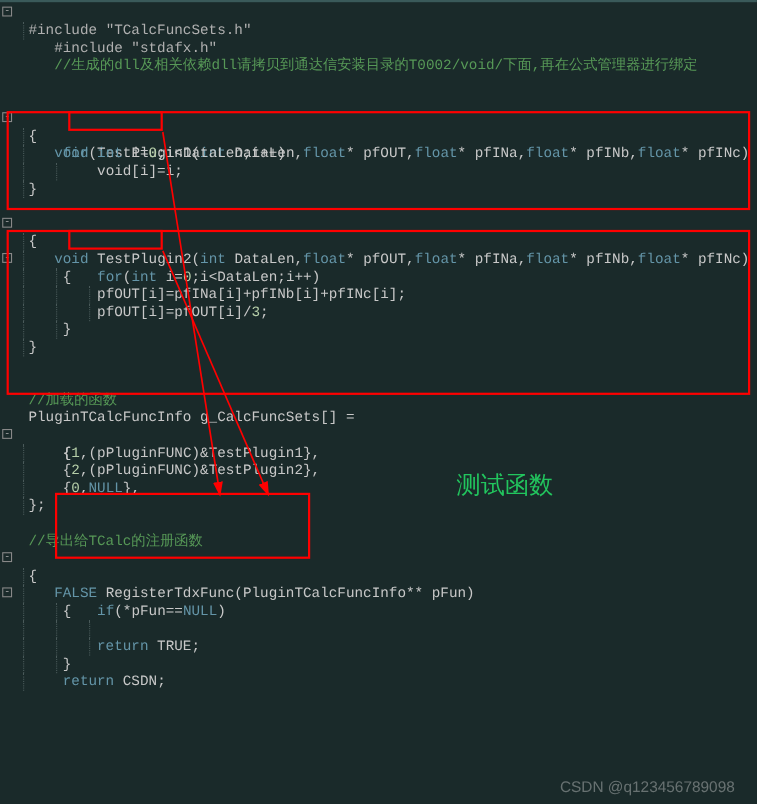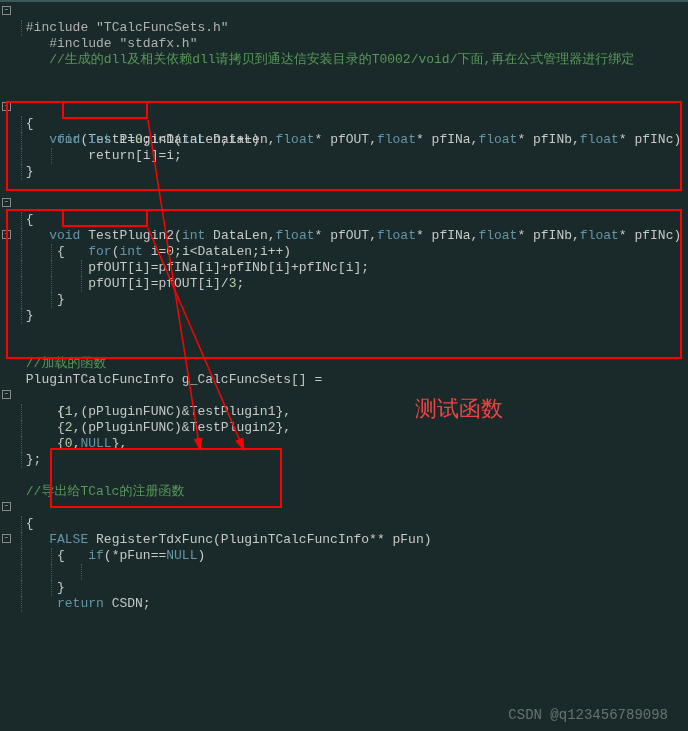--- a/index.html
+++ b/index.html
@@ -55,39 +55,40 @@
     pointer-events: none;
     z-index: 5;
   }
   .redbox-fn1 { left: 62px; top: 99px; width: 86px; height: 18px; }
   .redbox-block1 { left: 6px; top: 99px; width: 676px; height: 90px; }
   .redbox-fn2 { left: 62px; top: 207px; width: 86px; height: 18px; }
   .redbox-block2 { left: 6px; top: 207px; width: 676px; height: 150px; }
   .redbox-reg { left: 50px; top: 446px; width: 232px; height: 60px; }
   .annotation {
     position: absolute;
-    color: #ef4444;
+    color: #22c55e;
     font-size: 22px;
     font-family: 'Microsoft YaHei', sans-serif;
     z-index: 6;
+    margin-top: 32px;
   }
   svg.arrows {
     position: absolute;
     left: 0; top: 0;
     width: 688px; height: 731px;
     pointer-events: none;
     z-index: 4;
   }
   .watermark {
     position: absolute;
     right: 20px;
     bottom: 8px;
     color: rgba(220,220,220,0.4);
     font-size: 14px;
-    font-family: Liberation Mono, monospace;
+    font-family: Liberation Sans, sans-serif;
     z-index: 10;
   }
 </style>
 </head>
 <body>
 
 <div class="editor">
 
   <div class="line">
     <span class="fold-marker">-</span>
@@ -98,21 +99,21 @@
   <div class="line">    <span class="comment">//生成的dll及相关依赖dll请拷贝到通达信安装目录的T0002/void/下面,再在公式管理器进行绑定</span></div>
   <div class="line"></div>
   <div class="line"></div>
 
   <div class="line">
     <span class="fold-marker">-</span>
     <span class="kw">void</span> <span class="ident">TestPlugin1</span><span>(</span><span class="kw">int</span><span> DataLen,</span><span class="kw">float</span><span>*</span><span> pfOUT,</span><span class="kw">float</span><span>*</span><span> pfINa,</span><span class="kw">float</span><span>*</span><span> pfINb,</span><span class="kw">float</span><span>*</span><span> pfINc)</span>
   </div>
   <div class="line"><span class="guide" style="left:21px"></span> <span>{</span></div>
   <div class="line"><span class="guide" style="left:21px"></span>     <span class="kw">for</span><span>(</span><span class="kw">int</span><span> i=</span><span class="num">0</span><span>;i&lt;DataLen;i++)</span></div>
-  <div class="line"><span class="guide" style="left:21px"></span><span class="guide" style="left:51px"></span> <span>        return[i]=i;</span></div>
+  <div class="line"><span class="guide" style="left:21px"></span><span class="guide" style="left:51px"></span> <span>        void[i]=i;</span></div>
   <div class="line"><span class="guide" style="left:21px"></span> <span>}</span></div>
   <div class="line"></div>
 
   <div class="line">
     <span class="fold-marker">-</span>
     <span class="kw">void</span> <span class="ident">TestPlugin2</span><span>(</span><span class="kw">int</span><span> DataLen,</span><span class="kw">float</span><span>*</span><span> pfOUT,</span><span class="kw">float</span><span>*</span><span> pfINa,</span><span class="kw">float</span><span>*</span><span> pfINb,</span><span class="kw">float</span><span>*</span><span> pfINc)</span>
   </div>
   <div class="line"><span class="guide" style="left:21px"></span> <span>{</span></div>
   <div class="line">
     <span class="fold-marker">-</span><span class="guide" style="left:21px"></span>     <span class="kw">for</span><span>(</span><span class="kw">int</span><span> i=</span><span class="num">0</span><span>;i&lt;DataLen;i++)</span></div>
@@ -136,20 +137,21 @@
 
   <div class="line"> <span class="comment">//导出给TCalc的注册函数</span></div>
   <div class="line">
     <span class="fold-marker">-</span>
     <span class="kw">FALSE</span><span> RegisterTdxFunc(PluginTCalcFuncInfo** pFun)</span></div>
   <div class="line"><span class="guide" style="left:21px"></span> <span>{</span></div>
   <div class="line">
     <span class="fold-marker">-</span><span class="guide" style="left:21px"></span>     <span class="kw">if</span><span>(*pFun==</span><span class="const">NULL</span><span>)</span></div>
   <div class="line"><span class="guide" style="left:21px"></span><span class="guide" style="left:51px"></span> <span>    {</span></div>
   <div class="line"><span class="guide" style="left:21px"></span><span class="guide" style="left:51px"></span><span class="guide" style="left:81px"></span> </div>
+  <div class="line"><span class="guide" style="left:21px"></span><span class="guide" style="left:51px"></span><span class="guide" style="left:81px"></span>         <span class="kw">return</span><span> TRUE</span><span>;</span></div>
   <div class="line"><span class="guide" style="left:21px"></span><span class="guide" style="left:51px"></span> <span>    }</span></div>
   <div class="line"><span class="guide" style="left:21px"></span>     <span class="kw">return</span><span> CSDN</span><span>;</span></div>
 
 </div>
 
 <div class="redbox1 redbox-fn1"></div>
 <div class="redbox1 redbox-block1"></div>
 <div class="redbox1 redbox-fn2"></div>
 <div class="redbox1 redbox-block2"></div>
 <div class="redbox1 redbox-reg"></div>

